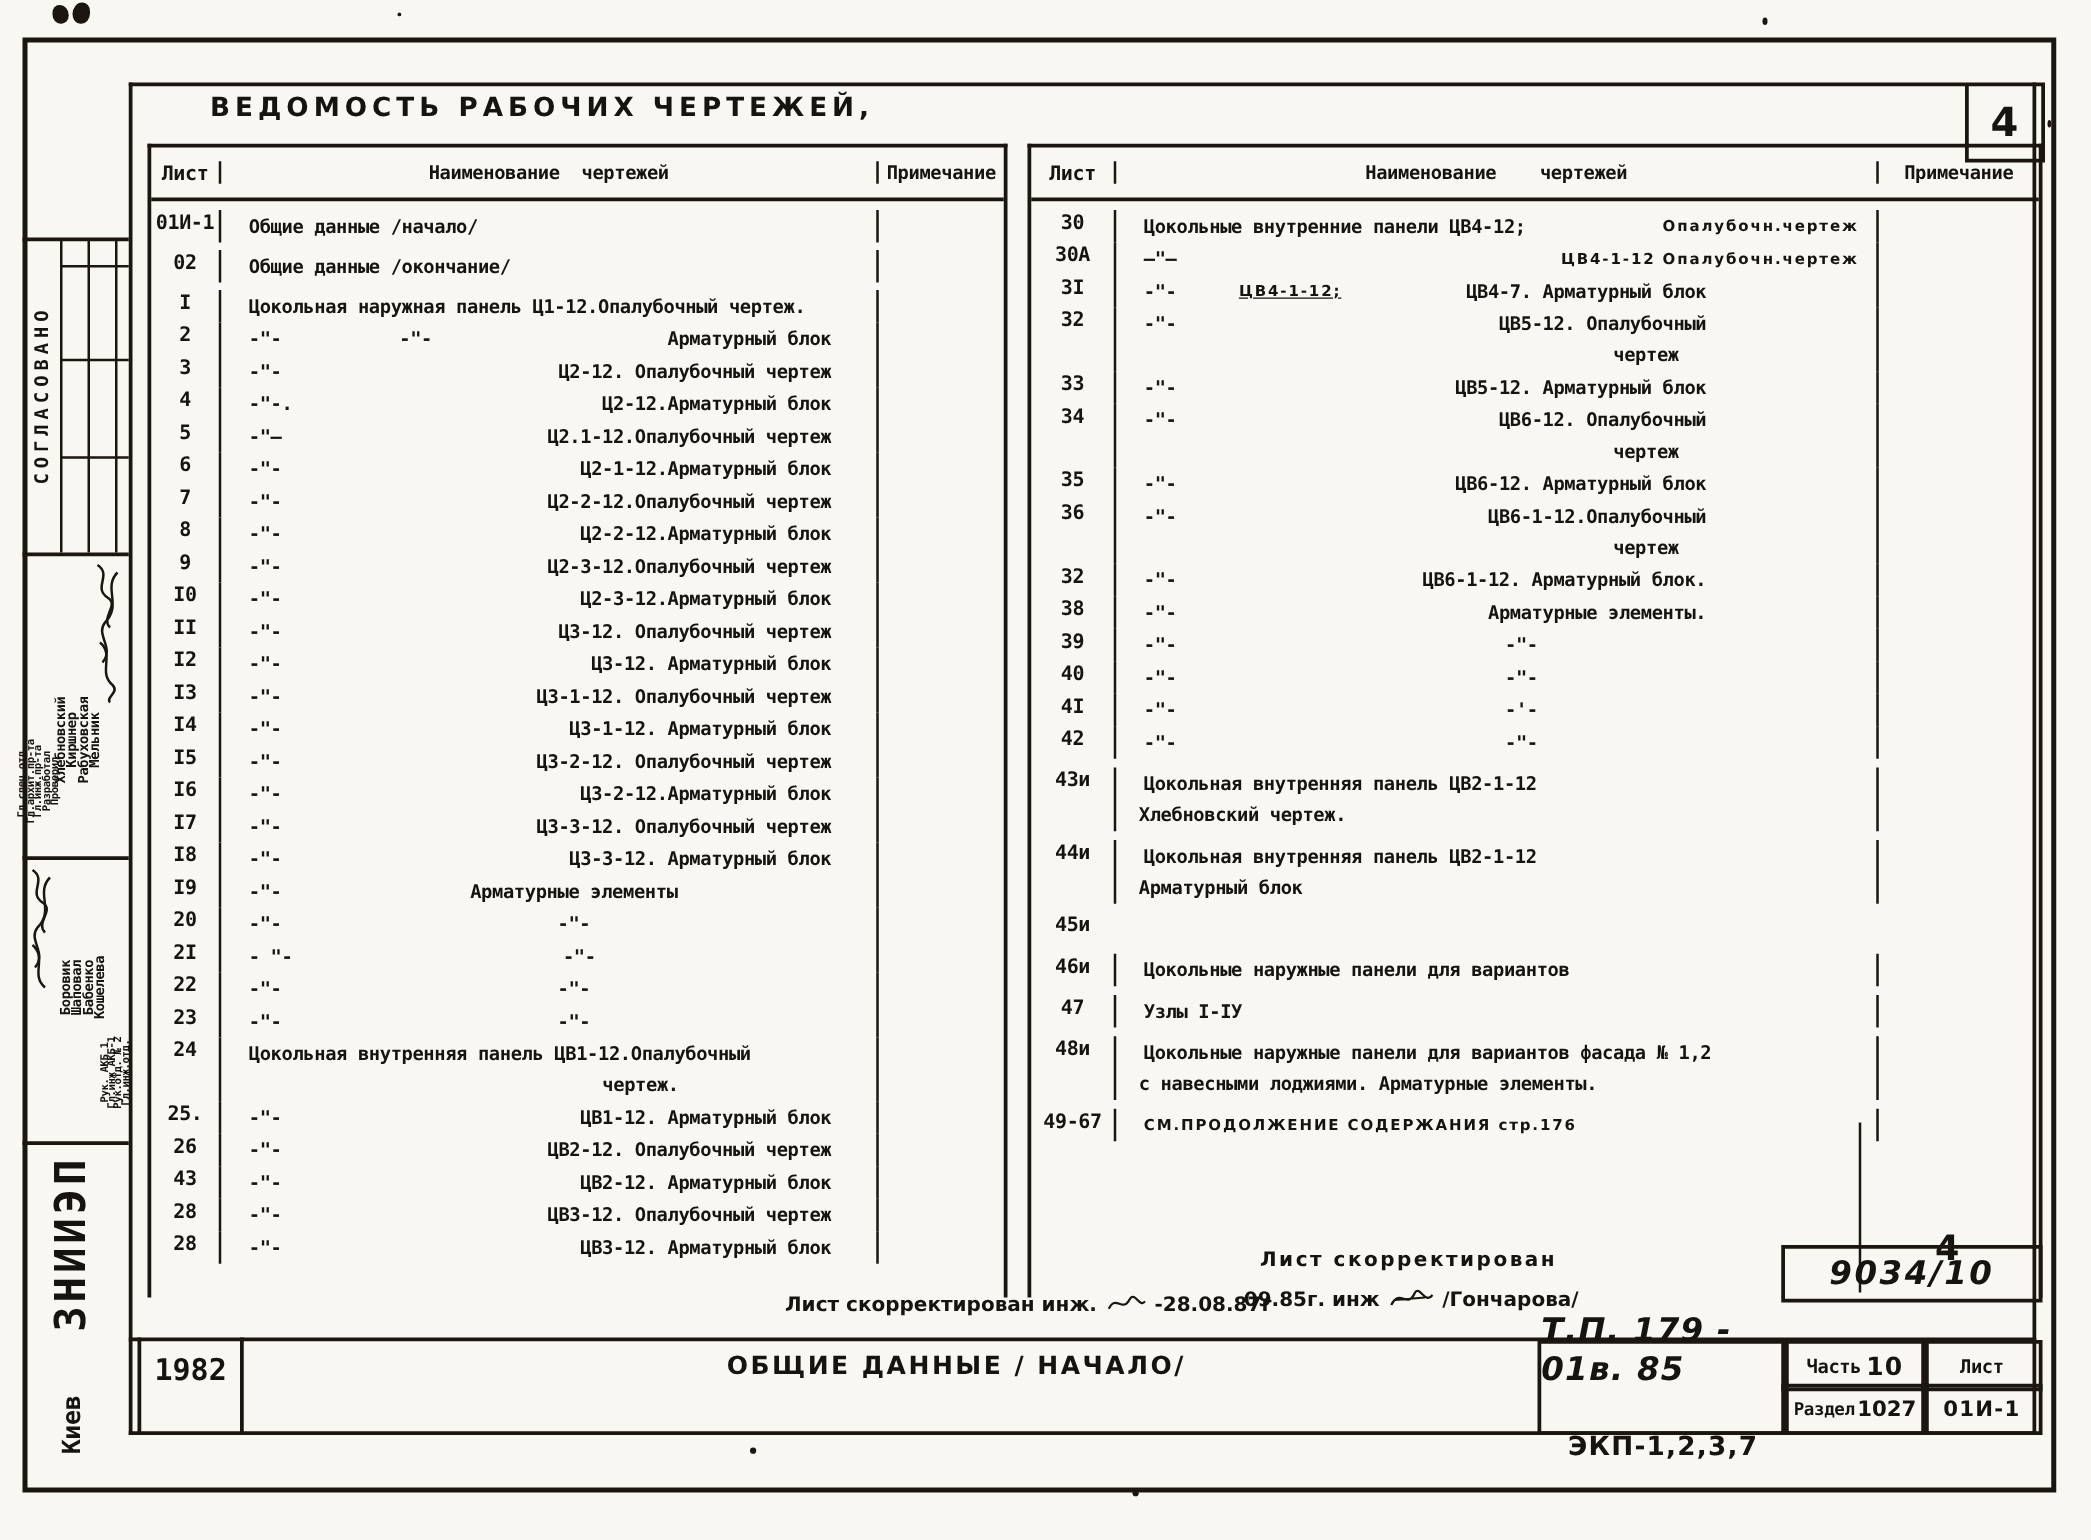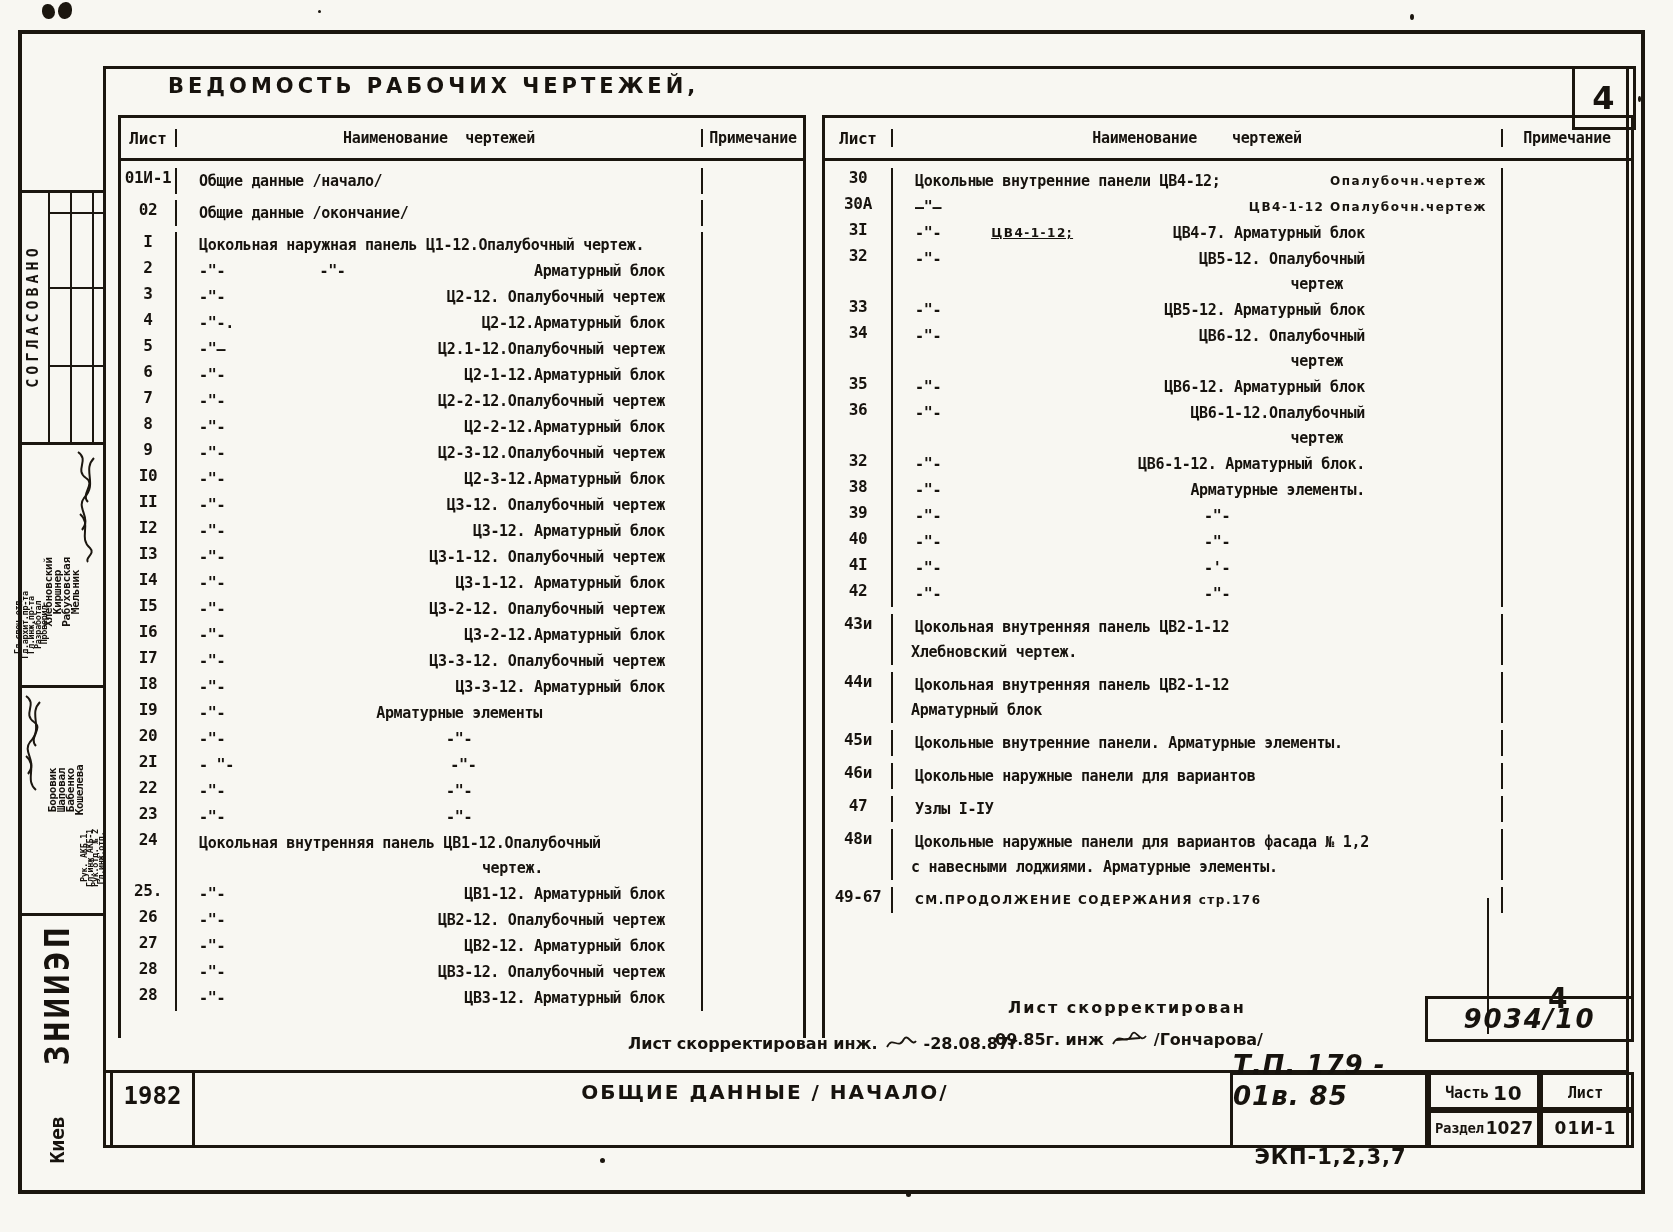--- a/index.html
+++ b/index.html
@@ -350,21 +350,21 @@
           <div class="cnum">26</div>
           <div class="cname">
             <div class="tline">
               <span class="lp">-"-</span>
               <span class="rp">ЦВ2-12. Опалубочный чертеж</span>
             </div>
           </div>
           <div class="cnote"></div>
         </div>
         <div class="trow">
-          <div class="cnum">27</div>
+          <div class="cnum">43</div>
           <div class="cname">
             <div class="tline">
               <span class="lp">-"-</span>
               <span class="rp">ЦВ2-12. Арматурный блок</span>
             </div>
           </div>
           <div class="cnote"></div>
         </div>
         <div class="trow">
           <div class="cnum">28</div>
@@ -555,25 +555,20 @@
           <div class="cname">
             <div class="tline">
               <span class="lp">Цокольная внутренняя панель ЦВ2-1-12</span>
             </div>
             <div class="tline wl">Арматурный  блок</div>
           </div>
           <div class="cnote"></div>
         </div>
         <div class="trow">
           <div class="cnum">45и</div>
-          <div class="cname">
-            <div class="tline">
-              <span class="lp">Цокольные внутренние панели. Арматурные элементы.</span>
-            </div>
-          </div>
           <div class="cnote"></div>
         </div>
         <div class="trow">
           <div class="cnum">46и</div>
           <div class="cname">
             <div class="tline">
               <span class="lp">Цокольные наружные панели для вариантов</span>
             </div>
           </div>
           <div class="cnote"></div>

